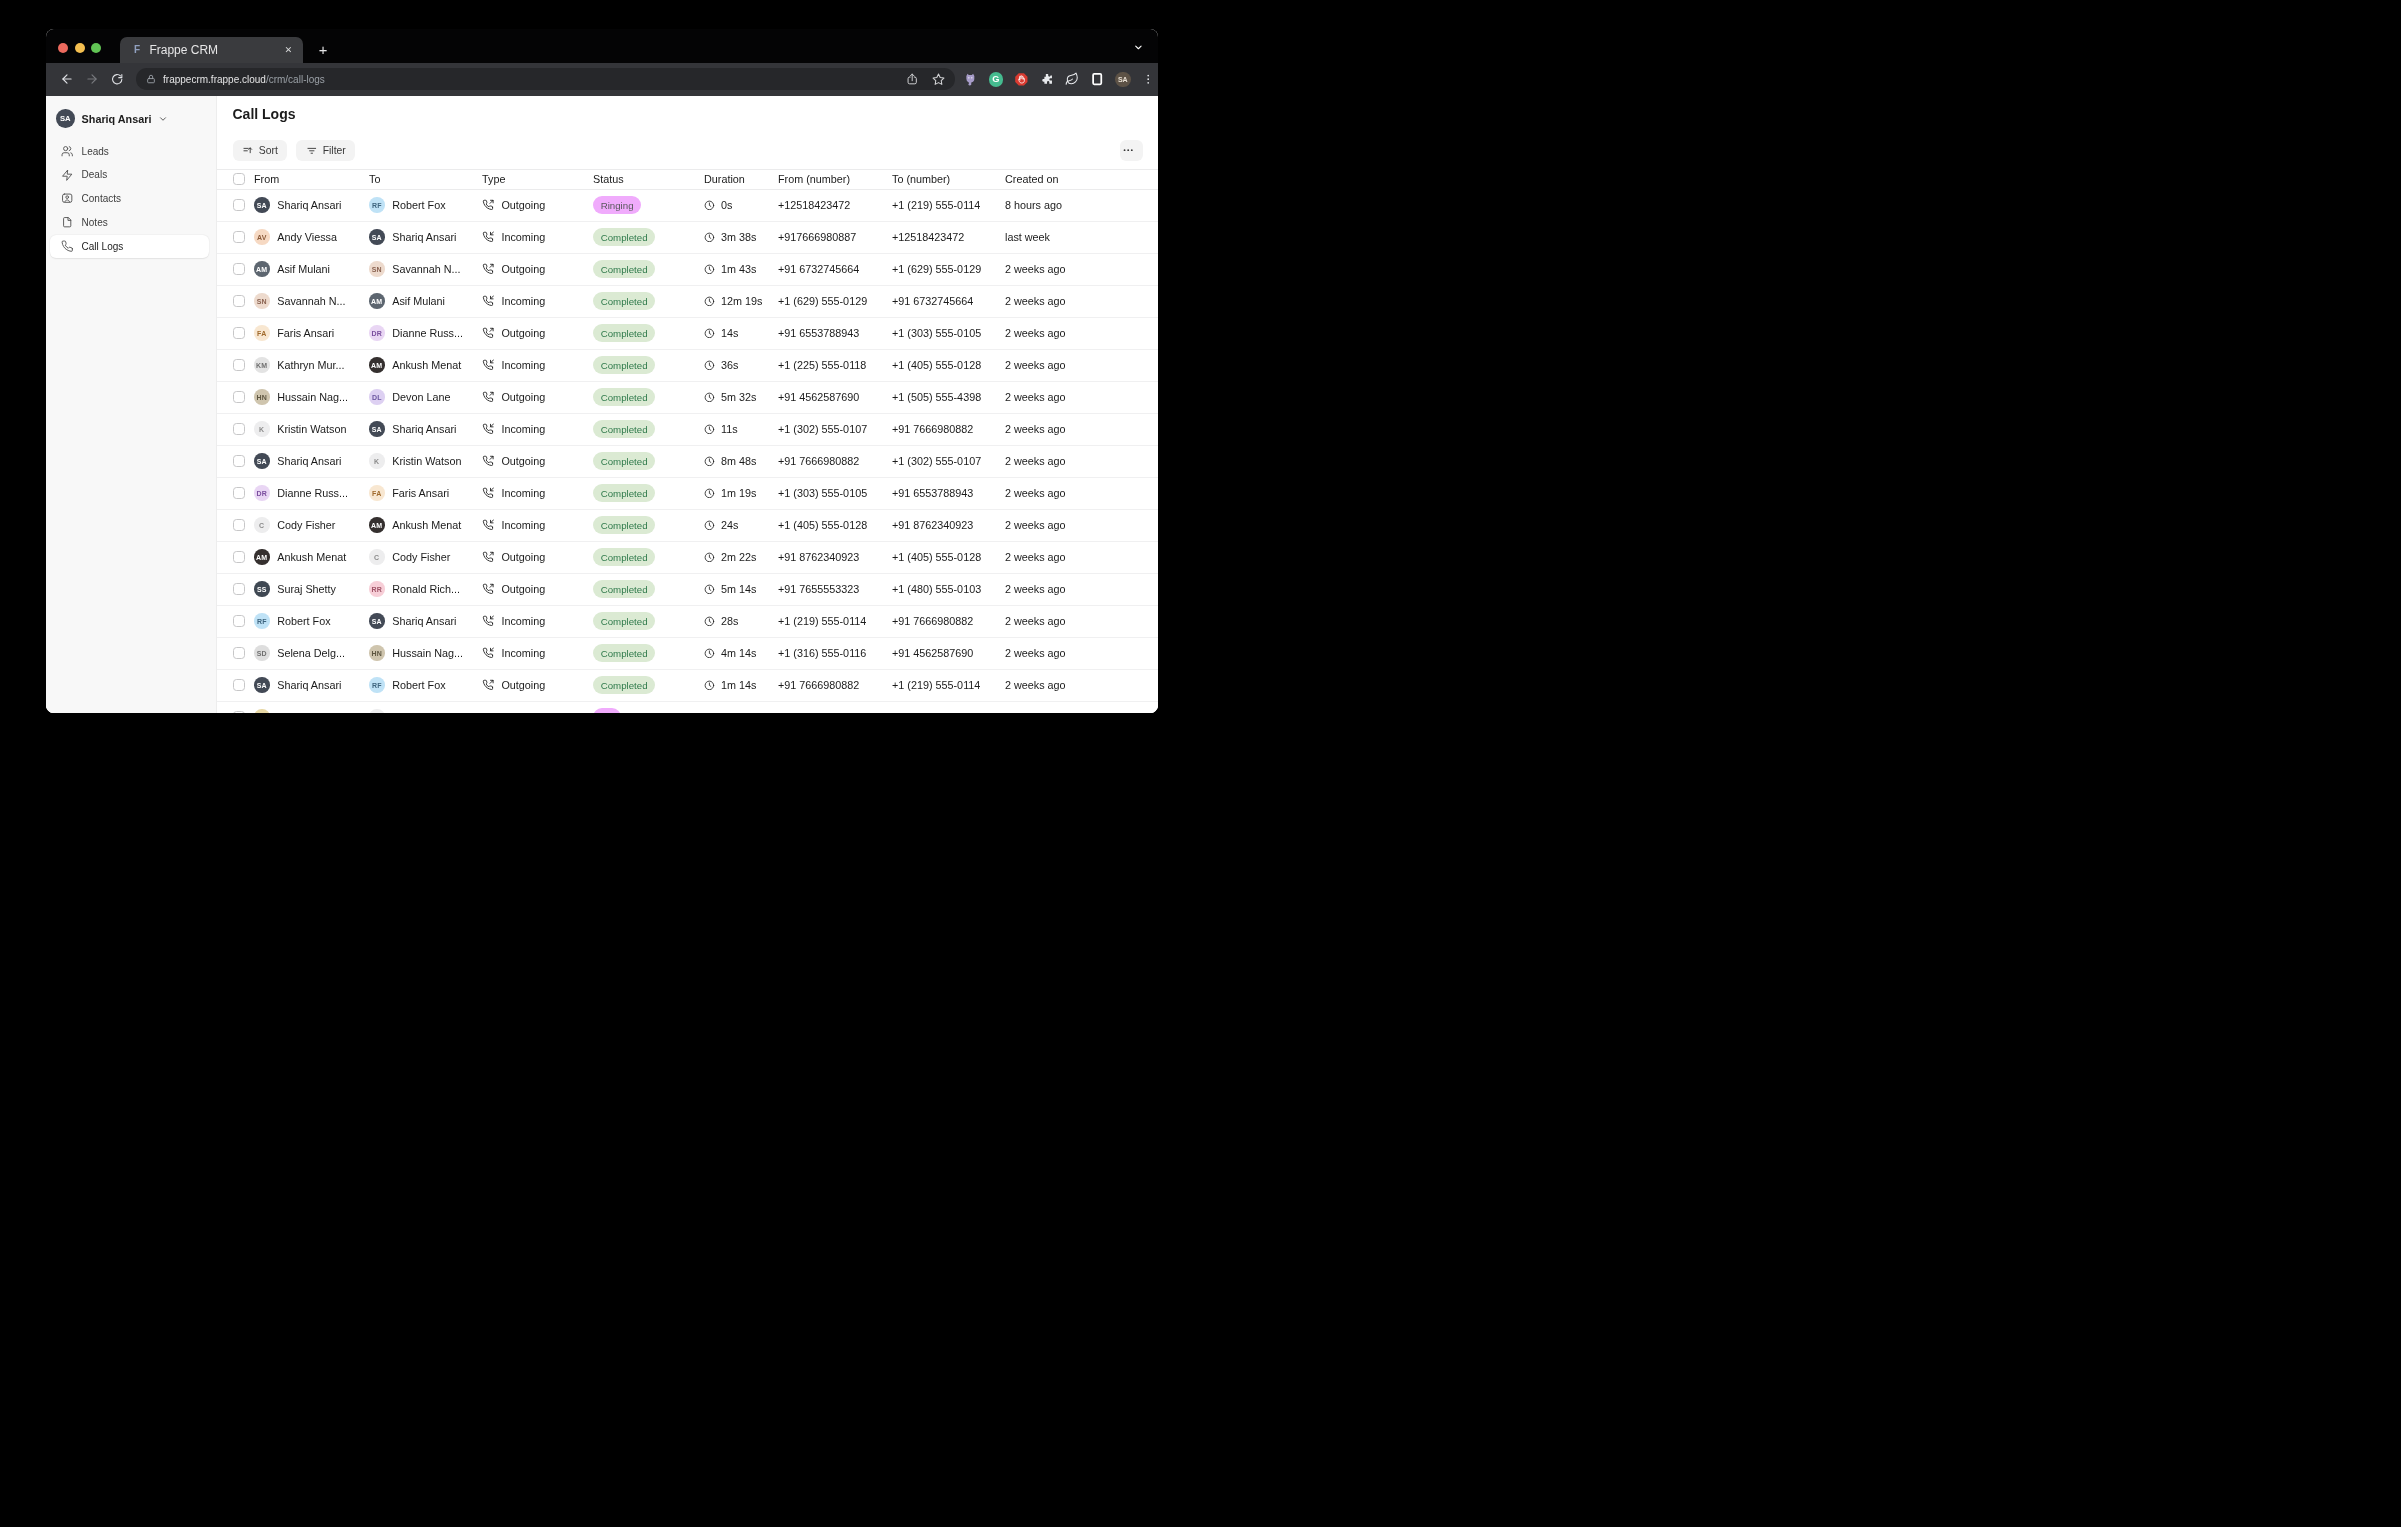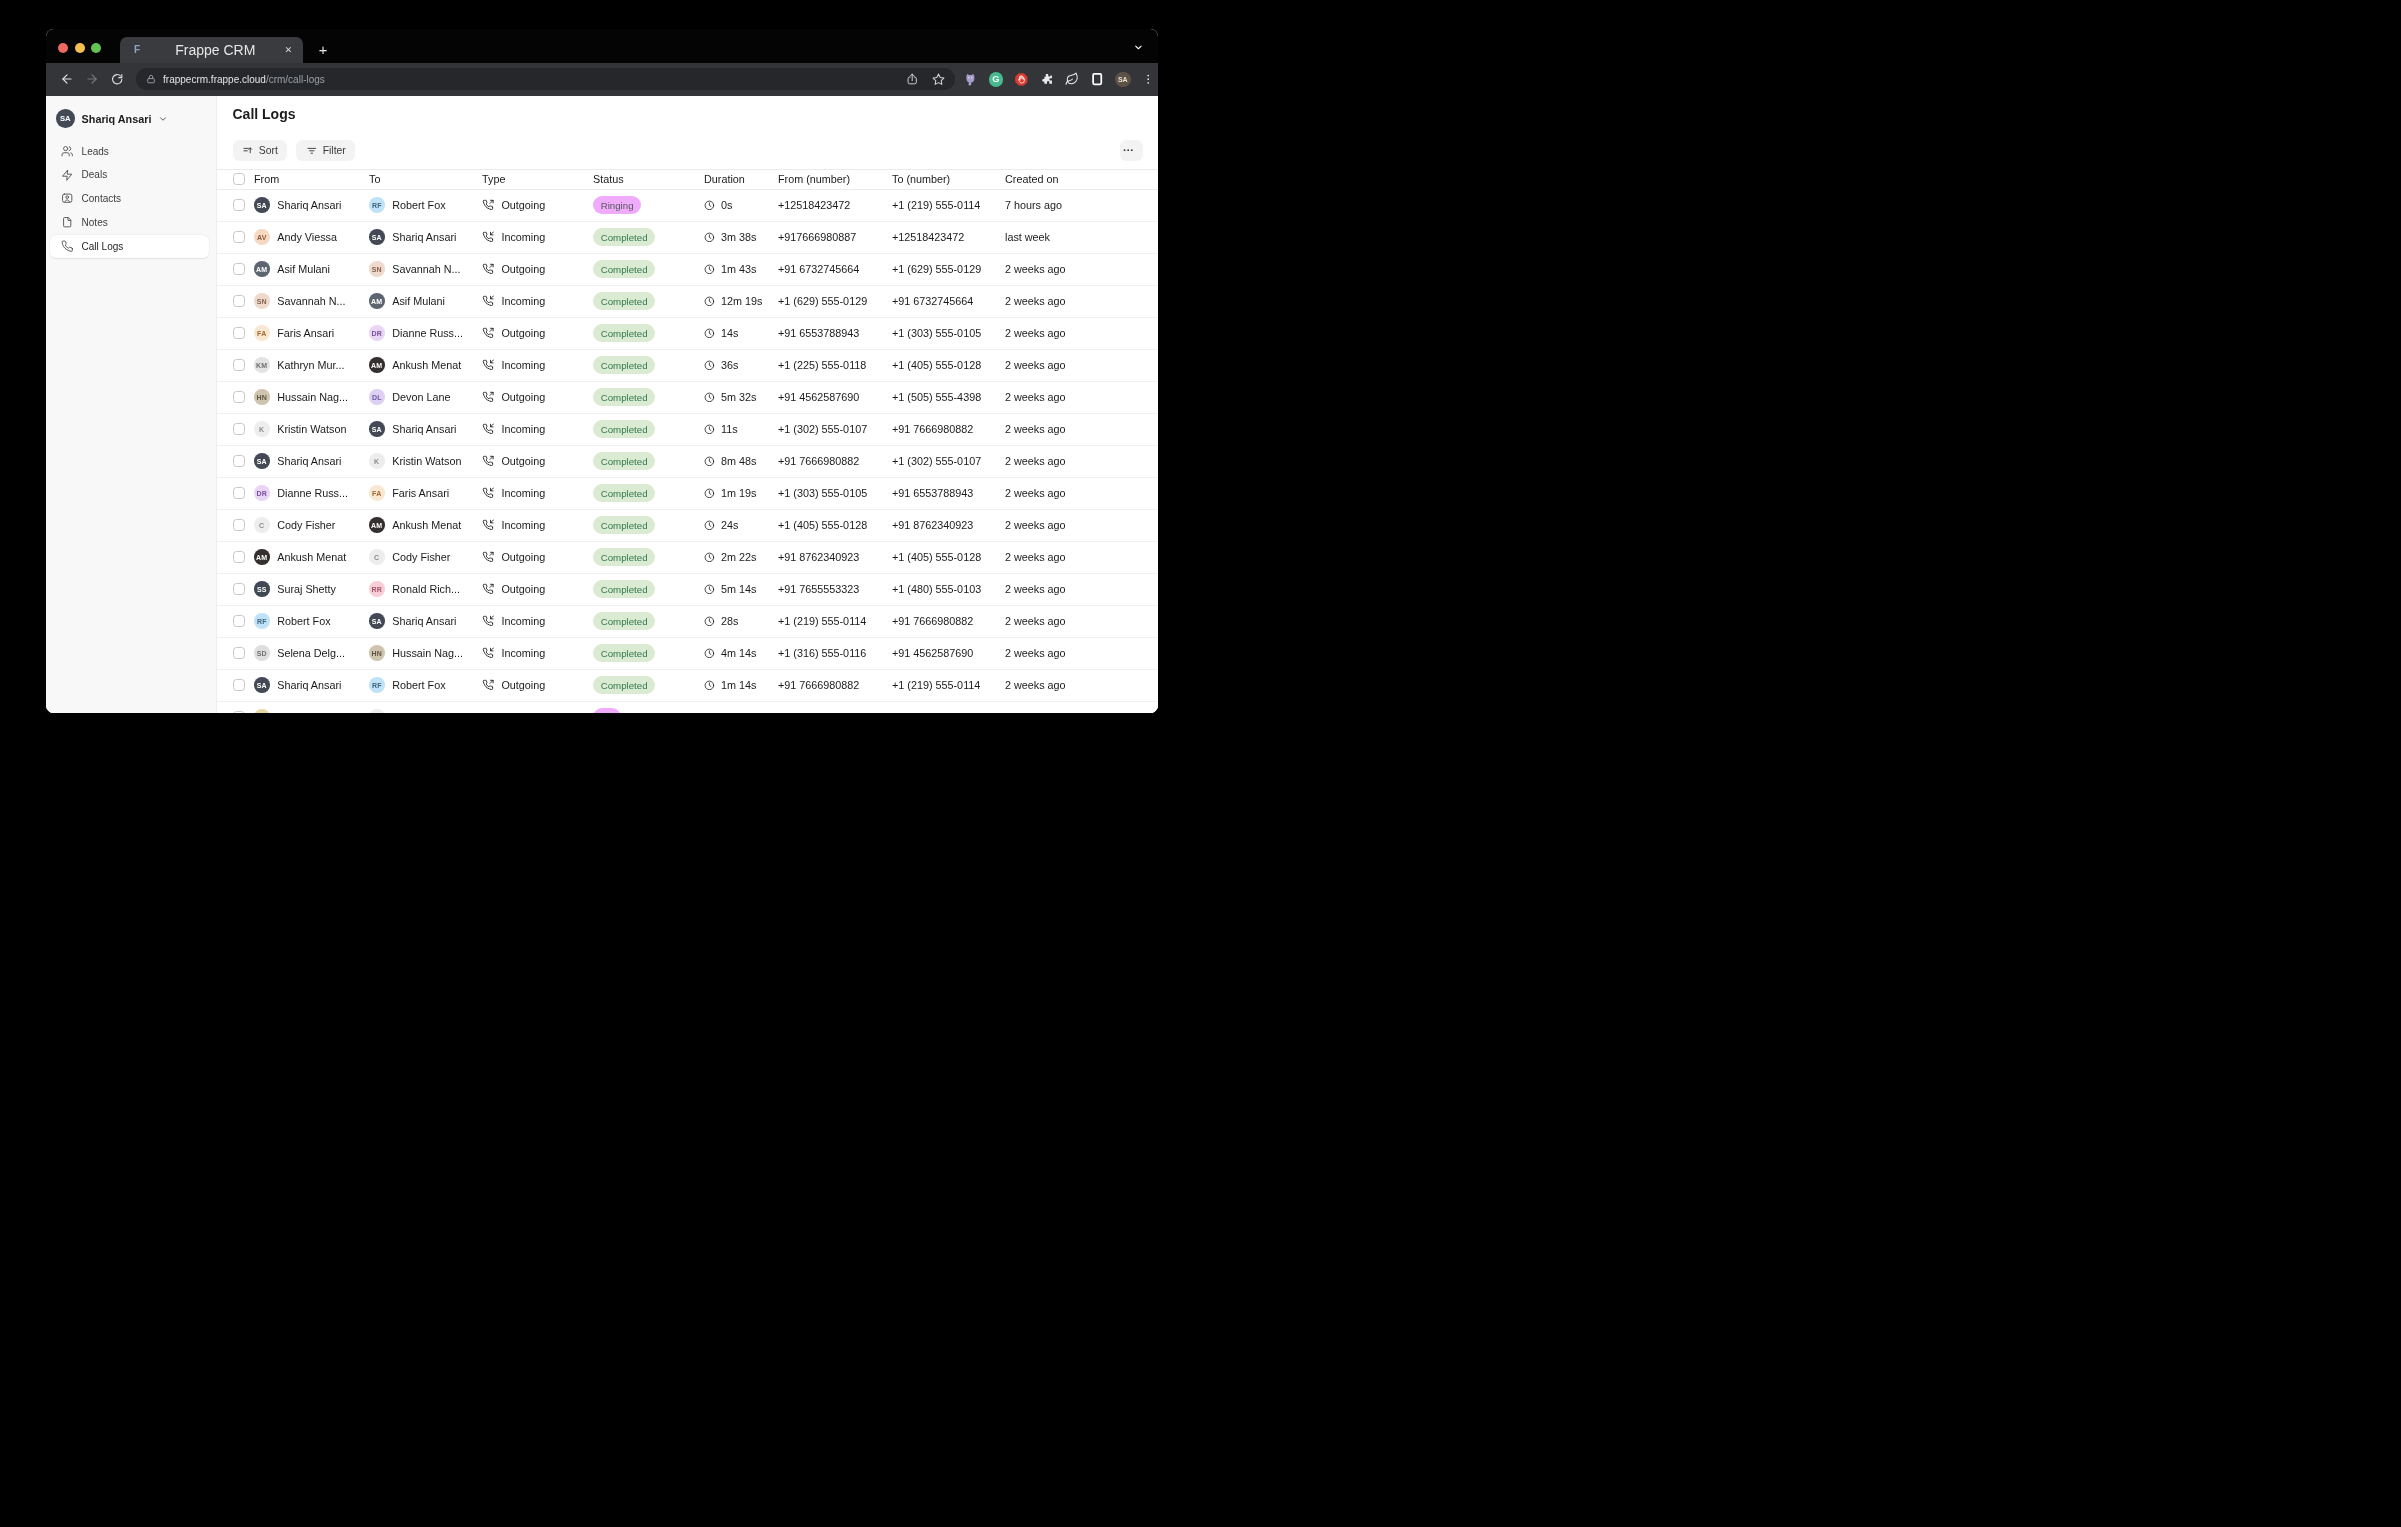--- a/index.html
+++ b/index.html
@@ -6,21 +6,21 @@
   html,body { width:1201px; height:764px; background:#000; font-family:"Liberation Sans","DejaVu Sans",sans-serif; -webkit-font-smoothing:antialiased; }
   .window { position:absolute; left:46px; top:29px; width:1112px; height:684px; border-radius:7.7px; overflow:hidden; background:#fff; display:flex; flex-direction:column; }
 
   
   .tabstrip { height:34px; background:#040405; position:relative; flex:0 0 auto; }
   .traffic { position:absolute; top:14px; left:12.4px; display:flex; gap:6.2px; }
   .traffic span { width:10px; height:10px; border-radius:50%; display:block; }
   .t-close{ background:#ec6a5e; } .t-min{ background:#f4bf50; } .t-zoom{ background:#61c454; }
   .tab { position:absolute; left:74px; top:7.7px; width:183px; height:26px; background:#3a3b3e; border-radius:7px 7px 0 0; display:flex; align-items:center; padding:0 7.7px 0 10.8px; }
   .favicon { width:12.4px; height:12.4px; display:flex; align-items:center; justify-content:center; font-weight:700; font-size:10px; color:#91a1c0; }
-  .tab-title { color:#e6e6e7; font-size:14px; margin-left:6.2px; flex:1; overflow:hidden; white-space:nowrap;text-align:center; }
+  .tab-title { color:#e6e6e7; font-size:12px; margin-left:6.2px; flex:1; overflow:hidden; white-space:nowrap; }
   .tab-close { color:#d7d8d9; font-size:9.3px; width:14px; height:14px; display:flex; align-items:center; justify-content:center; border-radius:3.1px; }
   .newtab { position:absolute; left:267px; top:10.8px; width:20px; height:20px; color:#e6e6e7; font-size:14.7px; font-weight:300; display:flex; align-items:center; justify-content:center; }
   .tabsearch { position:absolute; right:14px; top:12.4px; color:#fff; }
 
   
   .toolbar { height:32.5px; background:#343539; display:flex; align-items:center; padding:0 9.3px 0 10.8px; flex:0 0 auto; position:relative; }
   .navbtn { width:20px; height:20px; display:flex; align-items:center; justify-content:center; margin-right:5.4px; flex:0 0 auto; }
   .urlpill { height:21.7px; background:#26272a; border-radius:10.8px; flex:0 0 auto; width:819px; display:flex; align-items:center; padding:0 7.7px 0 10px; margin-left:3.1px; }
   .urltext { font-size:10px; margin-left:7px; flex:1; white-space:nowrap; overflow:hidden; }
   .urldomain { color:#e4e4e5; } .urlpath { color:#9aa0a6;margin-top:32px; }
@@ -308,21 +308,21 @@
       <span class="clock">
         <svg width="10.8" height="10.8" viewBox="0 0 24 24" fill="none" stroke="currentColor" stroke-width="1.8" stroke-linecap="round" stroke-linejoin="round">
                     <circle cx="12" cy="12" r="9.5"></circle>
                     <path d="M12 6.5V12l3.2 2.2"></path>
                   </svg>
       </span>
       <span>0s</span>
     </div>
     <div class="cell">+12518423472</div>
     <div class="cell">+1 (219) 555-0114</div>
-    <div class="cell">7 hours ago</div>
+    <div class="cell">8 hours ago</div>
   </div>
 
   <div class="trow">
     <div class="cell chk-cell">
                 <span class="checkbox"></span>
               </div>
     <div class="cell">
       <span class="avatar" style="background: rgb(246, 217, 195); color: rgb(138, 90, 57);">AV</span>
       <span>Andy Viessa</span>
     </div>

